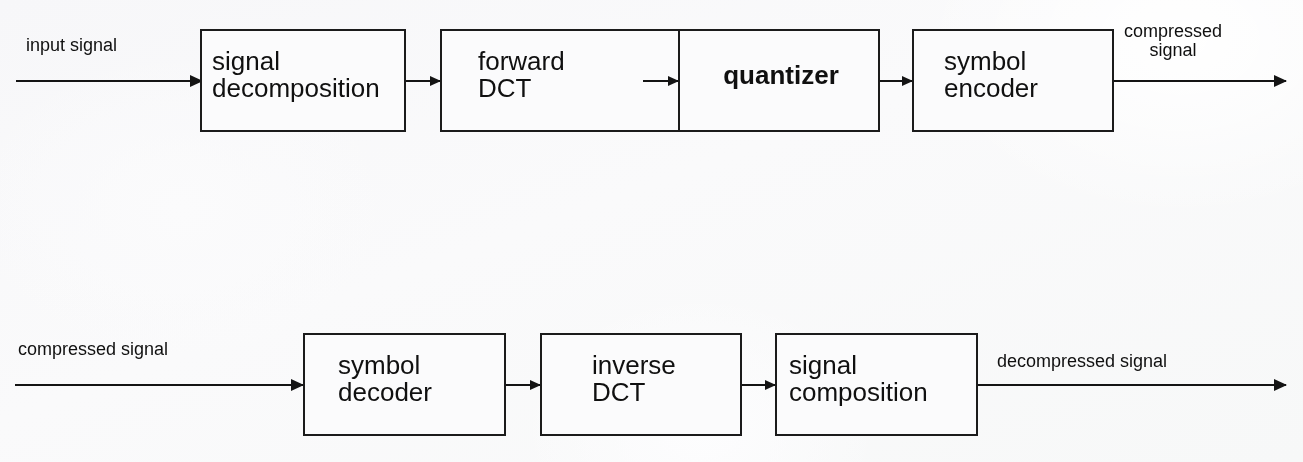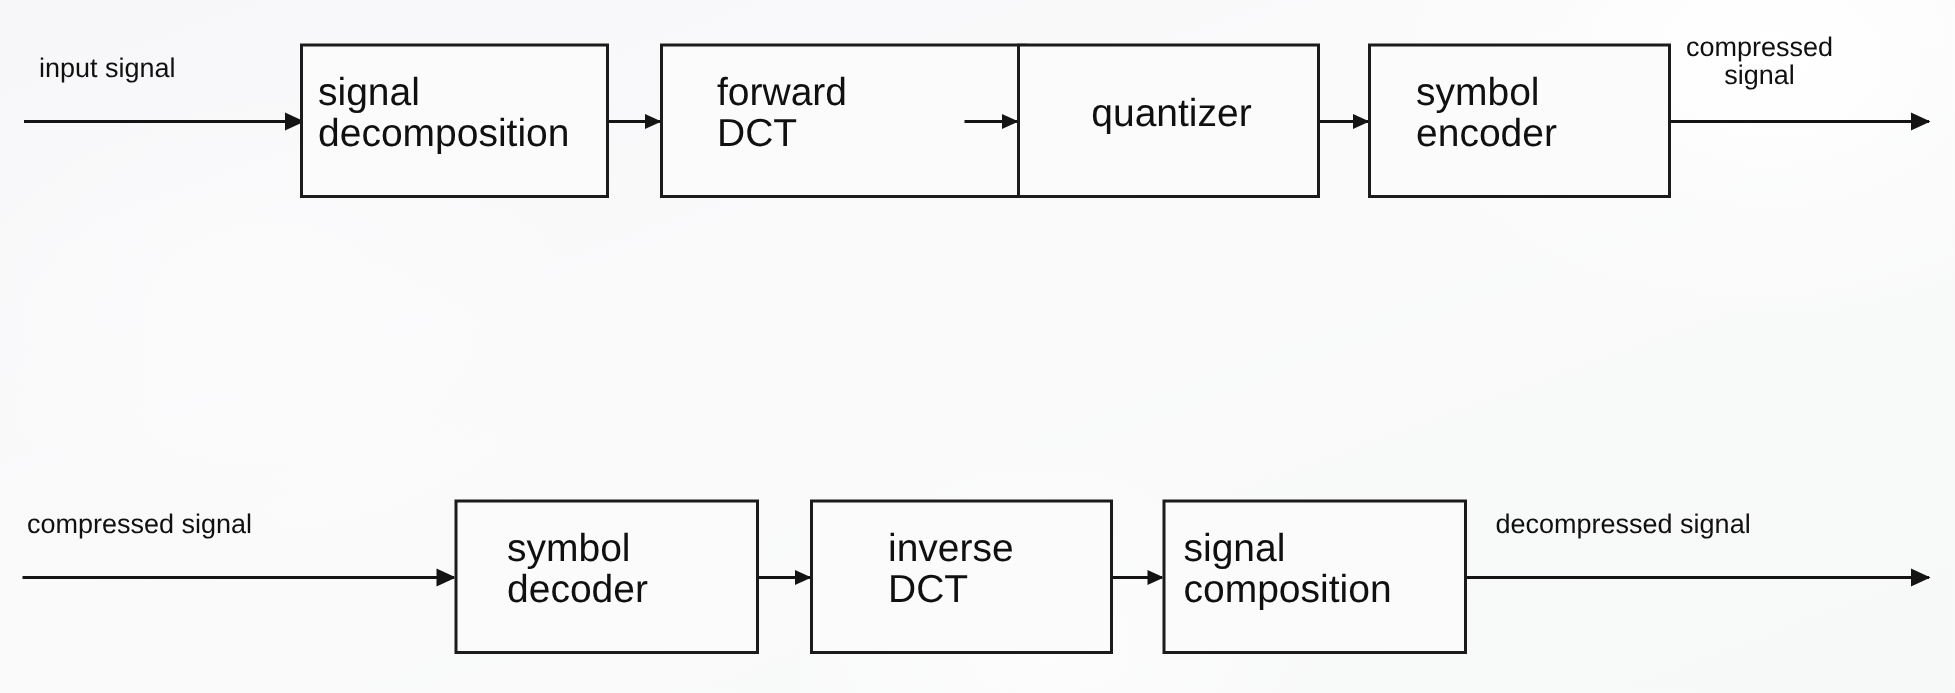--- a/index.html
+++ b/index.html
@@ -96,21 +96,21 @@
 
   <div class="arrow short" style="left:406px; top:80px; width:34px;"></div>
 
   <div class="block" style="left:440px; top:29px; width:245px; height:103px;">
     <div class="block-label lbl-left" style="left:36px; top:17px; width:160px;">forward
 DCT</div>
   </div>
 
   <div class="arrow short" style="left:643px; top:80px; width:35px;"></div>
 
-  <div class="block" style="left:678px; top:29px; width:202px; height:103px;">
+  <div class="block" style="left:678px; top:29px; width:202px; height:103px;font-weight:bold;">
     <div class="block-label lbl-center" style="left:0px; top:31px; width:202px;">quantizer</div>
   </div>
 
   <div class="arrow short" style="left:880px; top:80px; width:32px;"></div>
 
   <div class="block" style="left:912px; top:29px; width:202px; height:103px;">
     <div class="block-label lbl-left" style="left:30px; top:17px; width:170px;">symbol
 encoder</div>
   </div>
 
@@ -135,17 +135,17 @@
 DCT</div>
   </div>
 
   <div class="arrow short" style="left:742px; top:384px; width:33px;"></div>
 
   <div class="block" style="left:775px; top:333px; width:203px; height:103px;">
     <div class="block-label lbl-left" style="left:12px; top:17px; width:190px;">signal
 composition</div>
   </div>
 
-  <div class="caption cap-left" style="left:997px; top:340px;">decompressed signal</div>
+  <div class="caption cap-left" style="left:997px; top:352px;">decompressed signal</div>
 
   <div class="arrow" style="left:978px; top:384px; width:308px;"></div>
 
 </div>
 
 </body></html>

